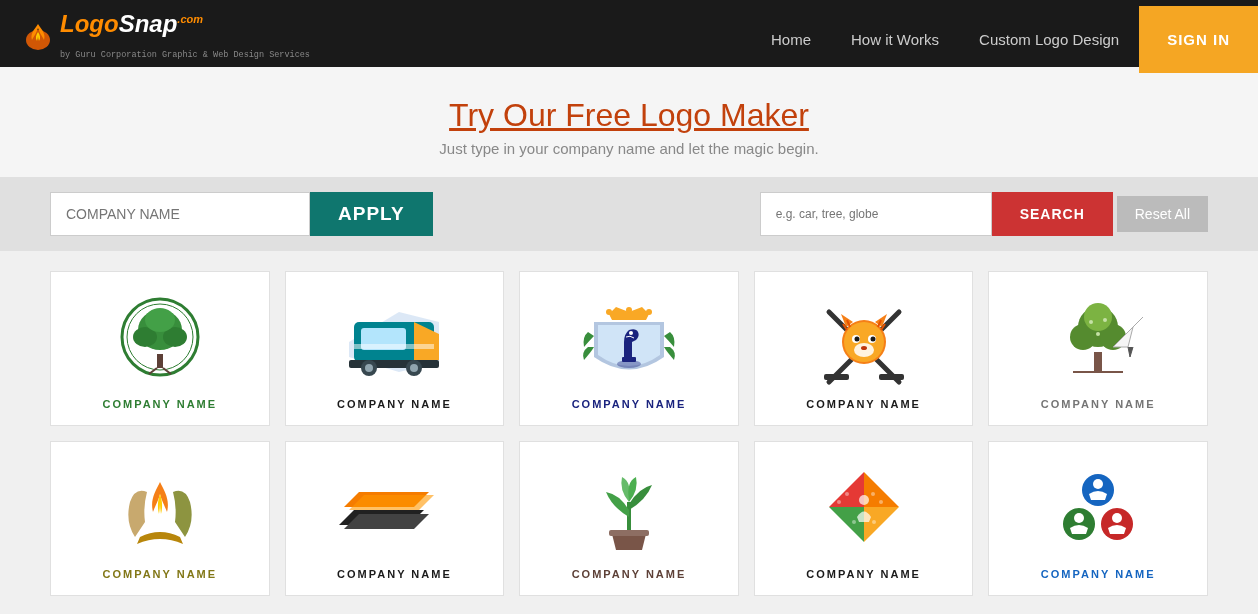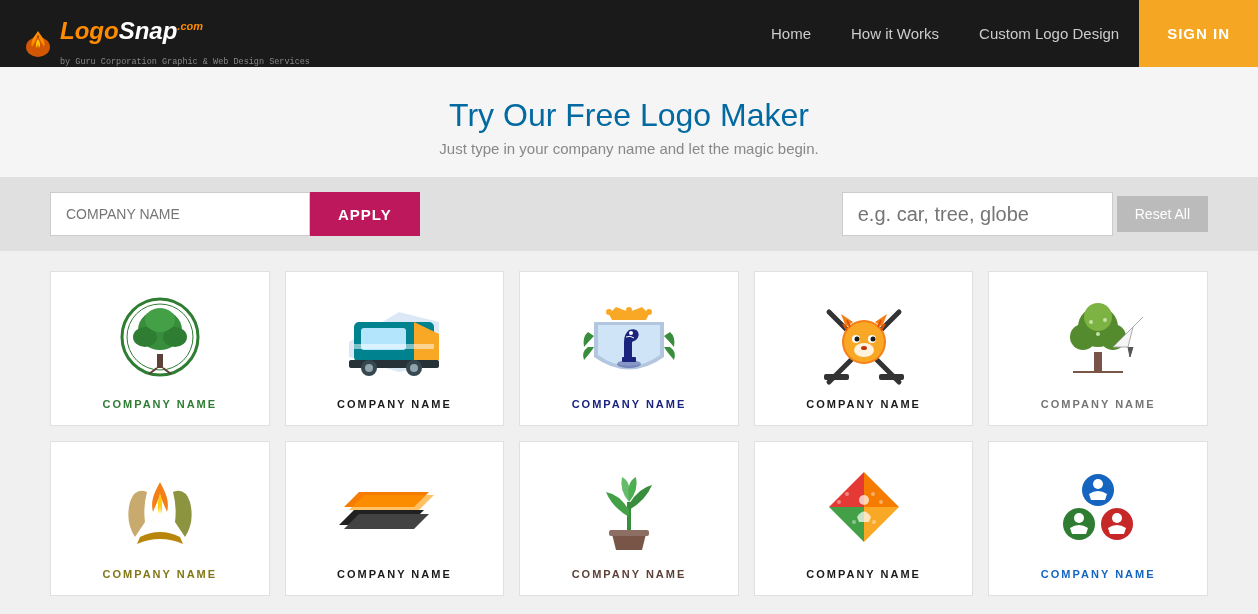--- a/index.html
+++ b/index.html
@@ -2,24 +2,24 @@
 <html><head>
   <meta charset="utf-8">
   <style>
     * { box-sizing: border-box; margin: 0; padding: 0; }
     body { font-family: Arial, sans-serif; background: #f0f0f0; }
 
     
     .header {
       background: #1a1a1a;
       display: flex;
-      align-items: flex-end;
+      align-items: flex-start;
       justify-content: space-between;
       height: 67px;
-      padding: 0 0 0 20px;
+      padding: 12px 0 0 20px;
     }
     .logo-wrap {
       display: flex;
       flex-direction: column;
     }
     .nav {
       display: flex;
       align-items: center;
       height: 100%;
     }
@@ -45,22 +45,23 @@
     }
 
     
     .hero {
       background: #f5f5f5;
       text-align: center;
       padding: 30px 20px 20px;
     }
     .hero h1 {
       font-size: 32px;
-      color: #0369a1;
+      color: #c2410c;
       font-weight: 300;
+      text-decoration: underline;
     }
     .hero p {
       color: #888;
       font-size: 15px;
       margin-top: 6px;
     }
 
     
     .search-bar {
       background: #e0e0e0;
@@ -73,37 +74,37 @@
       border: 1px solid #ccc;
       padding: 0 15px;
       height: 44px;
       font-size: 14px;
       width: 260px;
       outline: none;
       color: #999;
       background: #fff;
     }
     .apply-btn {
-      background: #be185d;
+      background: #0f766e;
       color: #fff;
       border: none;
       height: 44px;
       padding: 0 28px;
-      font-size: 15px;
+      font-size: 19px;
       font-weight: bold;
       cursor: pointer;
       letter-spacing: 1px;
     }
     .spacer { flex: 1; }
     .keyword-input {
       border: 1px solid #ccc;
       padding: 0 15px;
       height: 44px;
-      font-size: 20px;
-      width: 271px;
+      font-size: 12px;
+      width: 232px;
       outline: none;
       color: #bbb;
       background: #fff;
     }
     .search-btn {
       background: #cc3333;
       color: #fff;
       border: none;
       height: 44px;
       padding: 0 28px;
@@ -190,20 +191,21 @@
 <section class="hero">
   <h1>Try Our Free Logo Maker</h1>
   <p>Just type in your company name and let the magic begin.</p>
 </section>
 
 <div class="search-bar">
   <input class="company-input" type="text" placeholder="COMPANY NAME" style="">
   <button class="apply-btn">APPLY</button>
   <div class="spacer"></div>
   <input class="keyword-input" type="text" placeholder="e.g. car, tree, globe" style="">
+  <button class="search-btn">SEARCH</button>
   <button class="reset-btn">Reset All</button>
 </div>
 
 <div class="logo-grid">
 
   <div class="logo-card">
     <svg viewBox="0 0 110 100">
       <circle cx="55" cy="45" r="38" fill="none" stroke="#2e7d32" stroke-width="3"></circle>
       <circle cx="55" cy="45" r="33" fill="none" stroke="#2e7d32" stroke-width="1"></circle>
 

